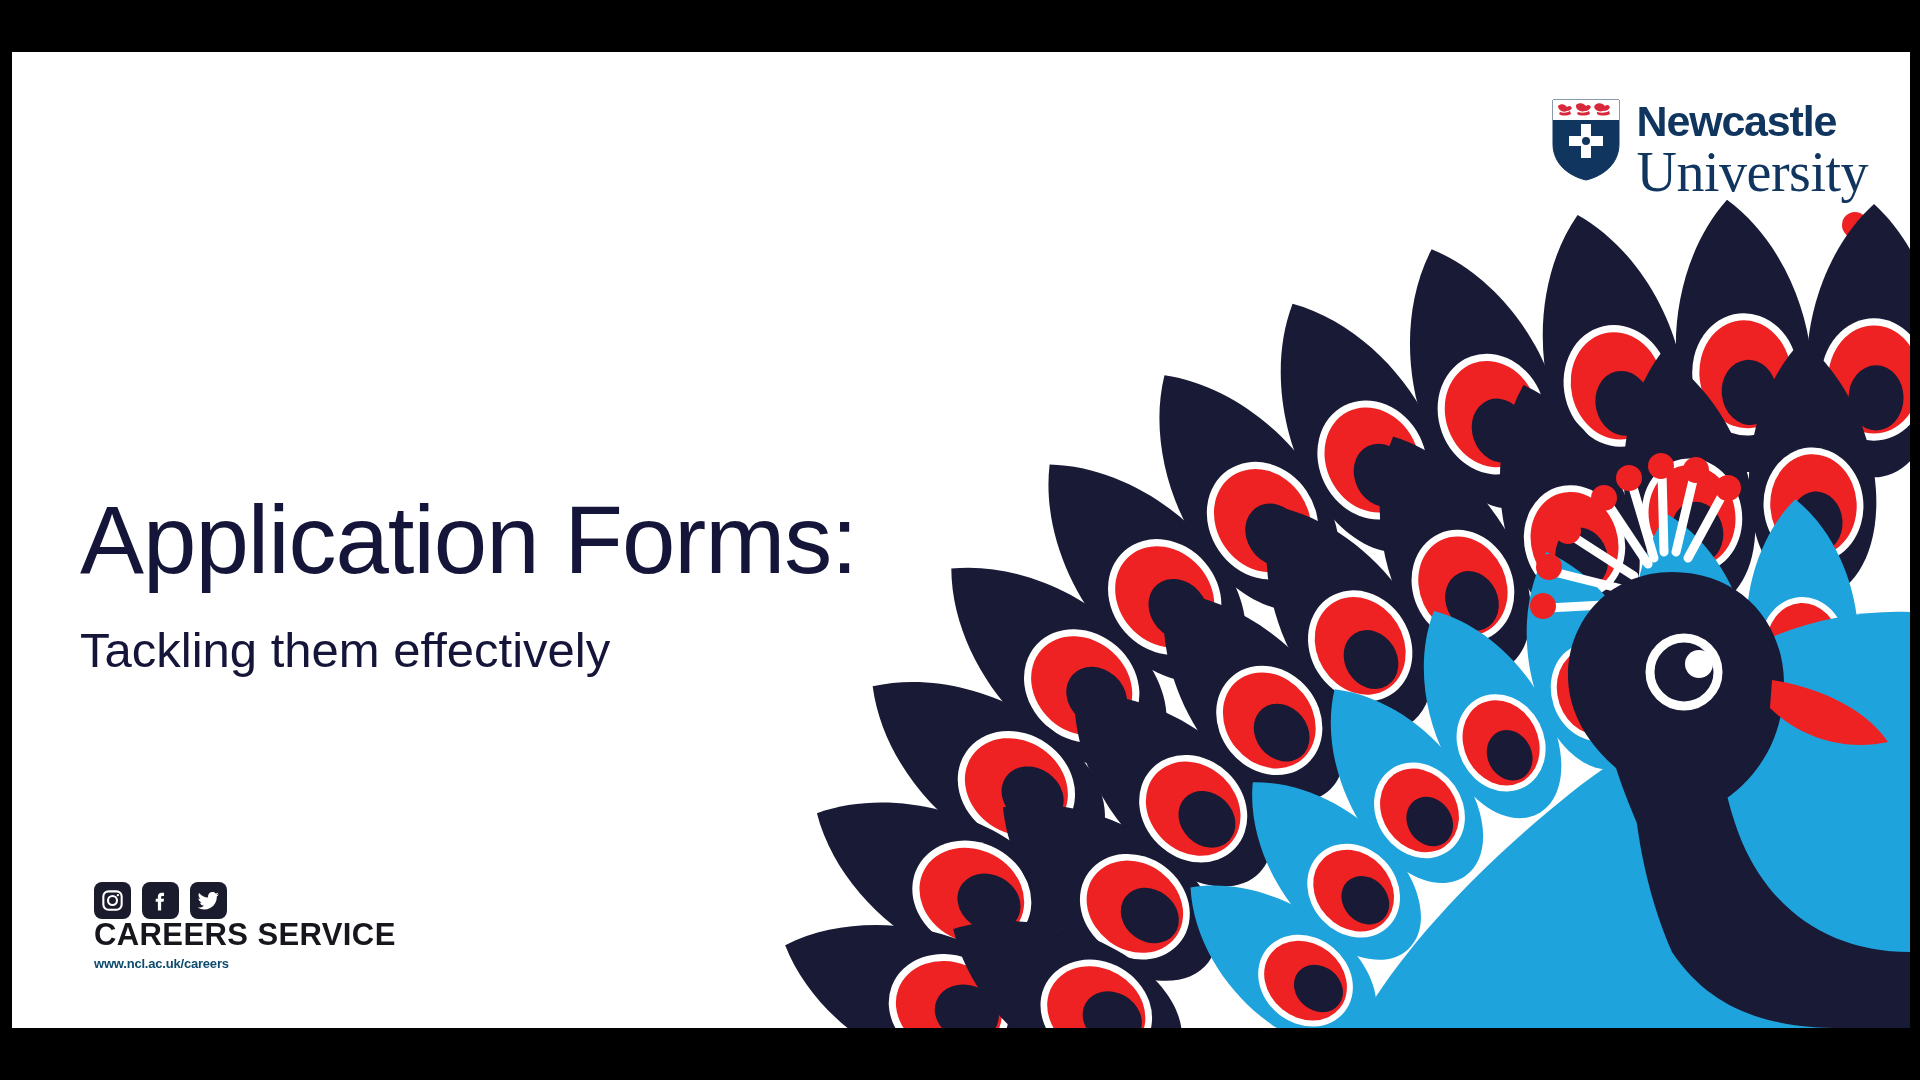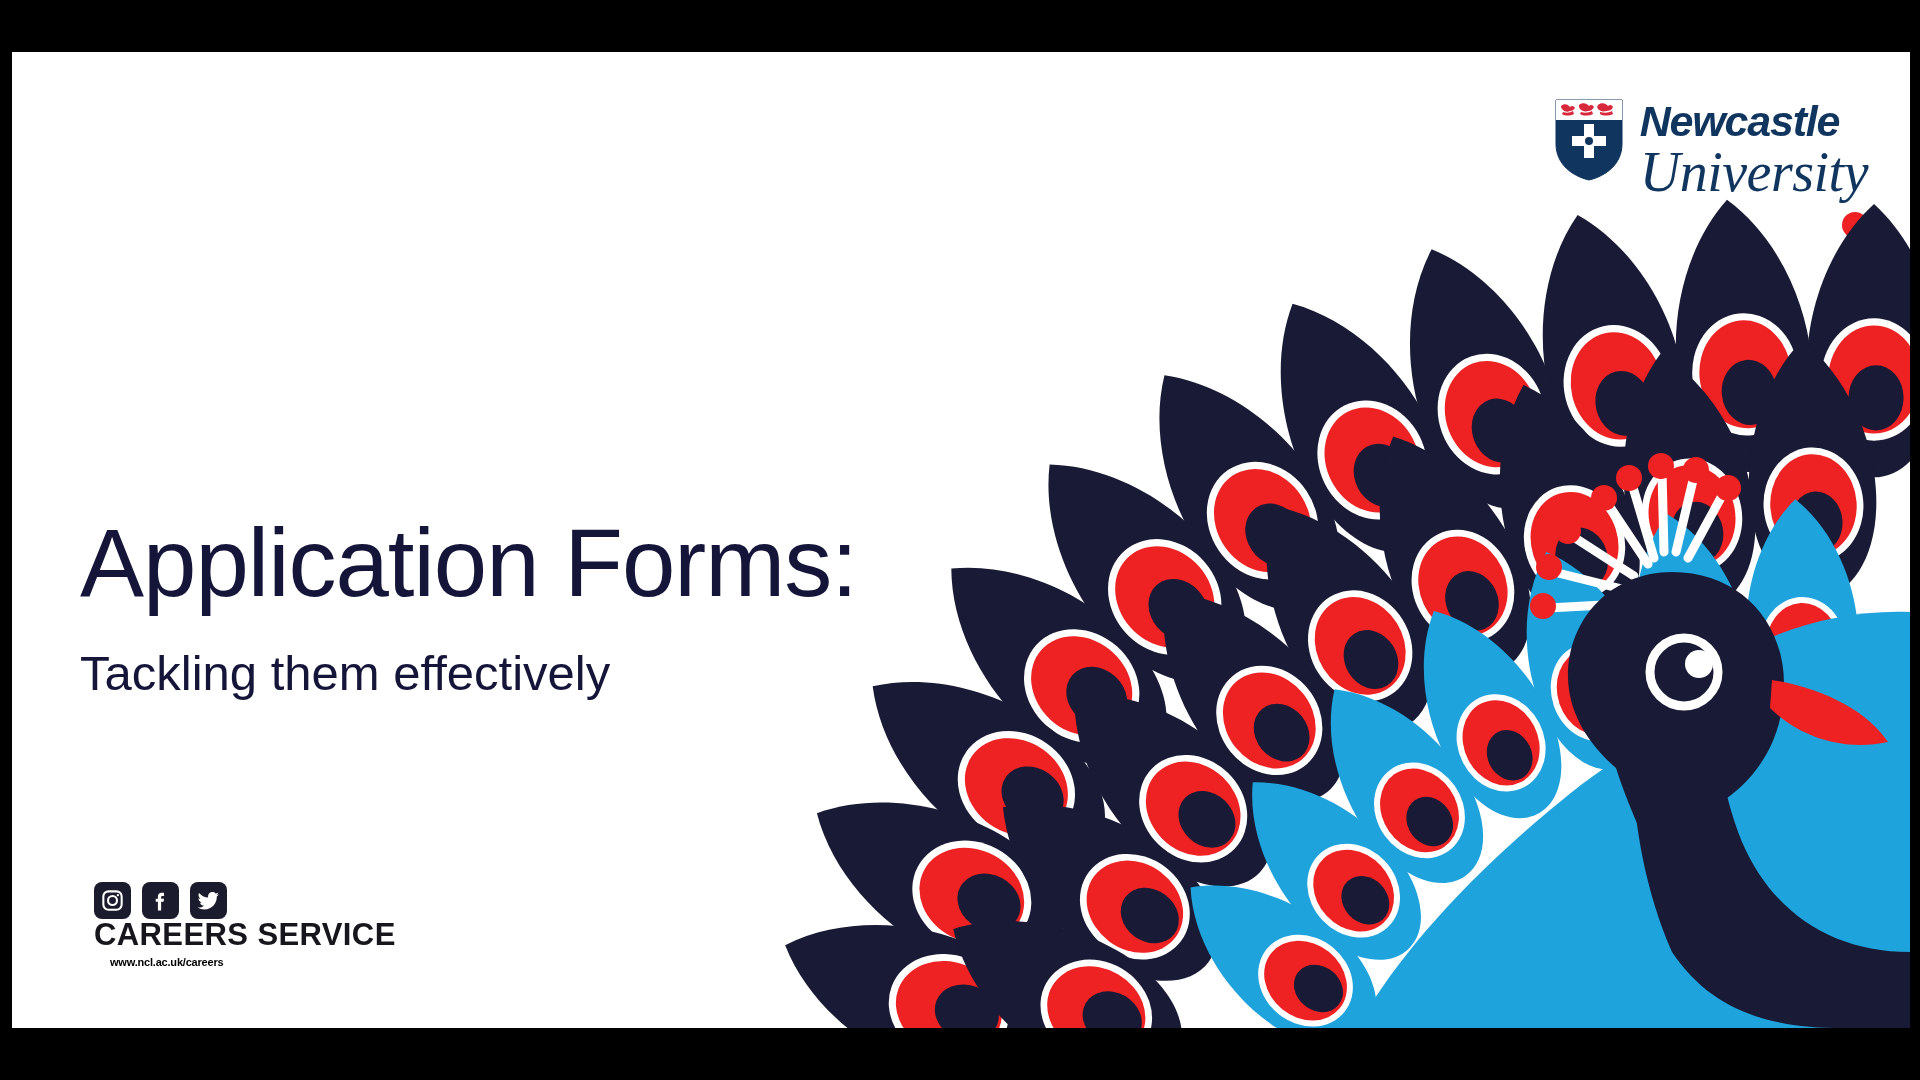--- a/index.html
+++ b/index.html
@@ -10,21 +10,21 @@
   
   #slide{
     position:absolute;
     left:12px;top:52px;
     width:1898px;height:976px;
     background:#ffffff;
     overflow:hidden;
   }
 
   
-  #title-block{position:absolute;left:68px;top:463px;width:1000px;}
+  #title-block{position:absolute;left:68px;top:440px;width:1000px;}
   #slide-title{
     font-size:96px;
     font-weight:400;
     line-height:1.0;
     color:#15153a;
     letter-spacing:-1px;
     white-space:nowrap;
     margin:0;
   }
   #slide-subtitle{
@@ -49,33 +49,32 @@
   #careers-title{
     margin-top:0;
     font-size:31px;
     font-weight:700;
     letter-spacing:0.4px;
     color:#16161c;
     line-height:1;
   }
   #careers-url{
     margin-top:7px;
-    font-size:11px;
+    font-size:13px;
     font-weight:700;
     letter-spacing:-0.2px;
-    color:#000000;
+    color:#0c4a6e;
     line-height:1;
-    margin-left:16px;
   }
 
   
   #nu-logo{
     position:absolute;
     right:42px;top:46px;
-    display:flex;align-items:flex-start;gap:16px;font-style:italic;
+    display:flex;align-items:flex-start;gap:16px;
   }
   #nu-shield{width:70px;height:84px;display:block;}
   #nu-wordmark{display:flex;flex-direction:column;line-height:1;padding-top:2px;}
   #nu-word-newcastle{
     font-family:"Liberation Sans",sans-serif;
     font-size:43px;font-weight:700;
     color:#10355e;letter-spacing:-1.2px;
   }
   #nu-word-university{
     font-family:"Liberation Serif",serif;

